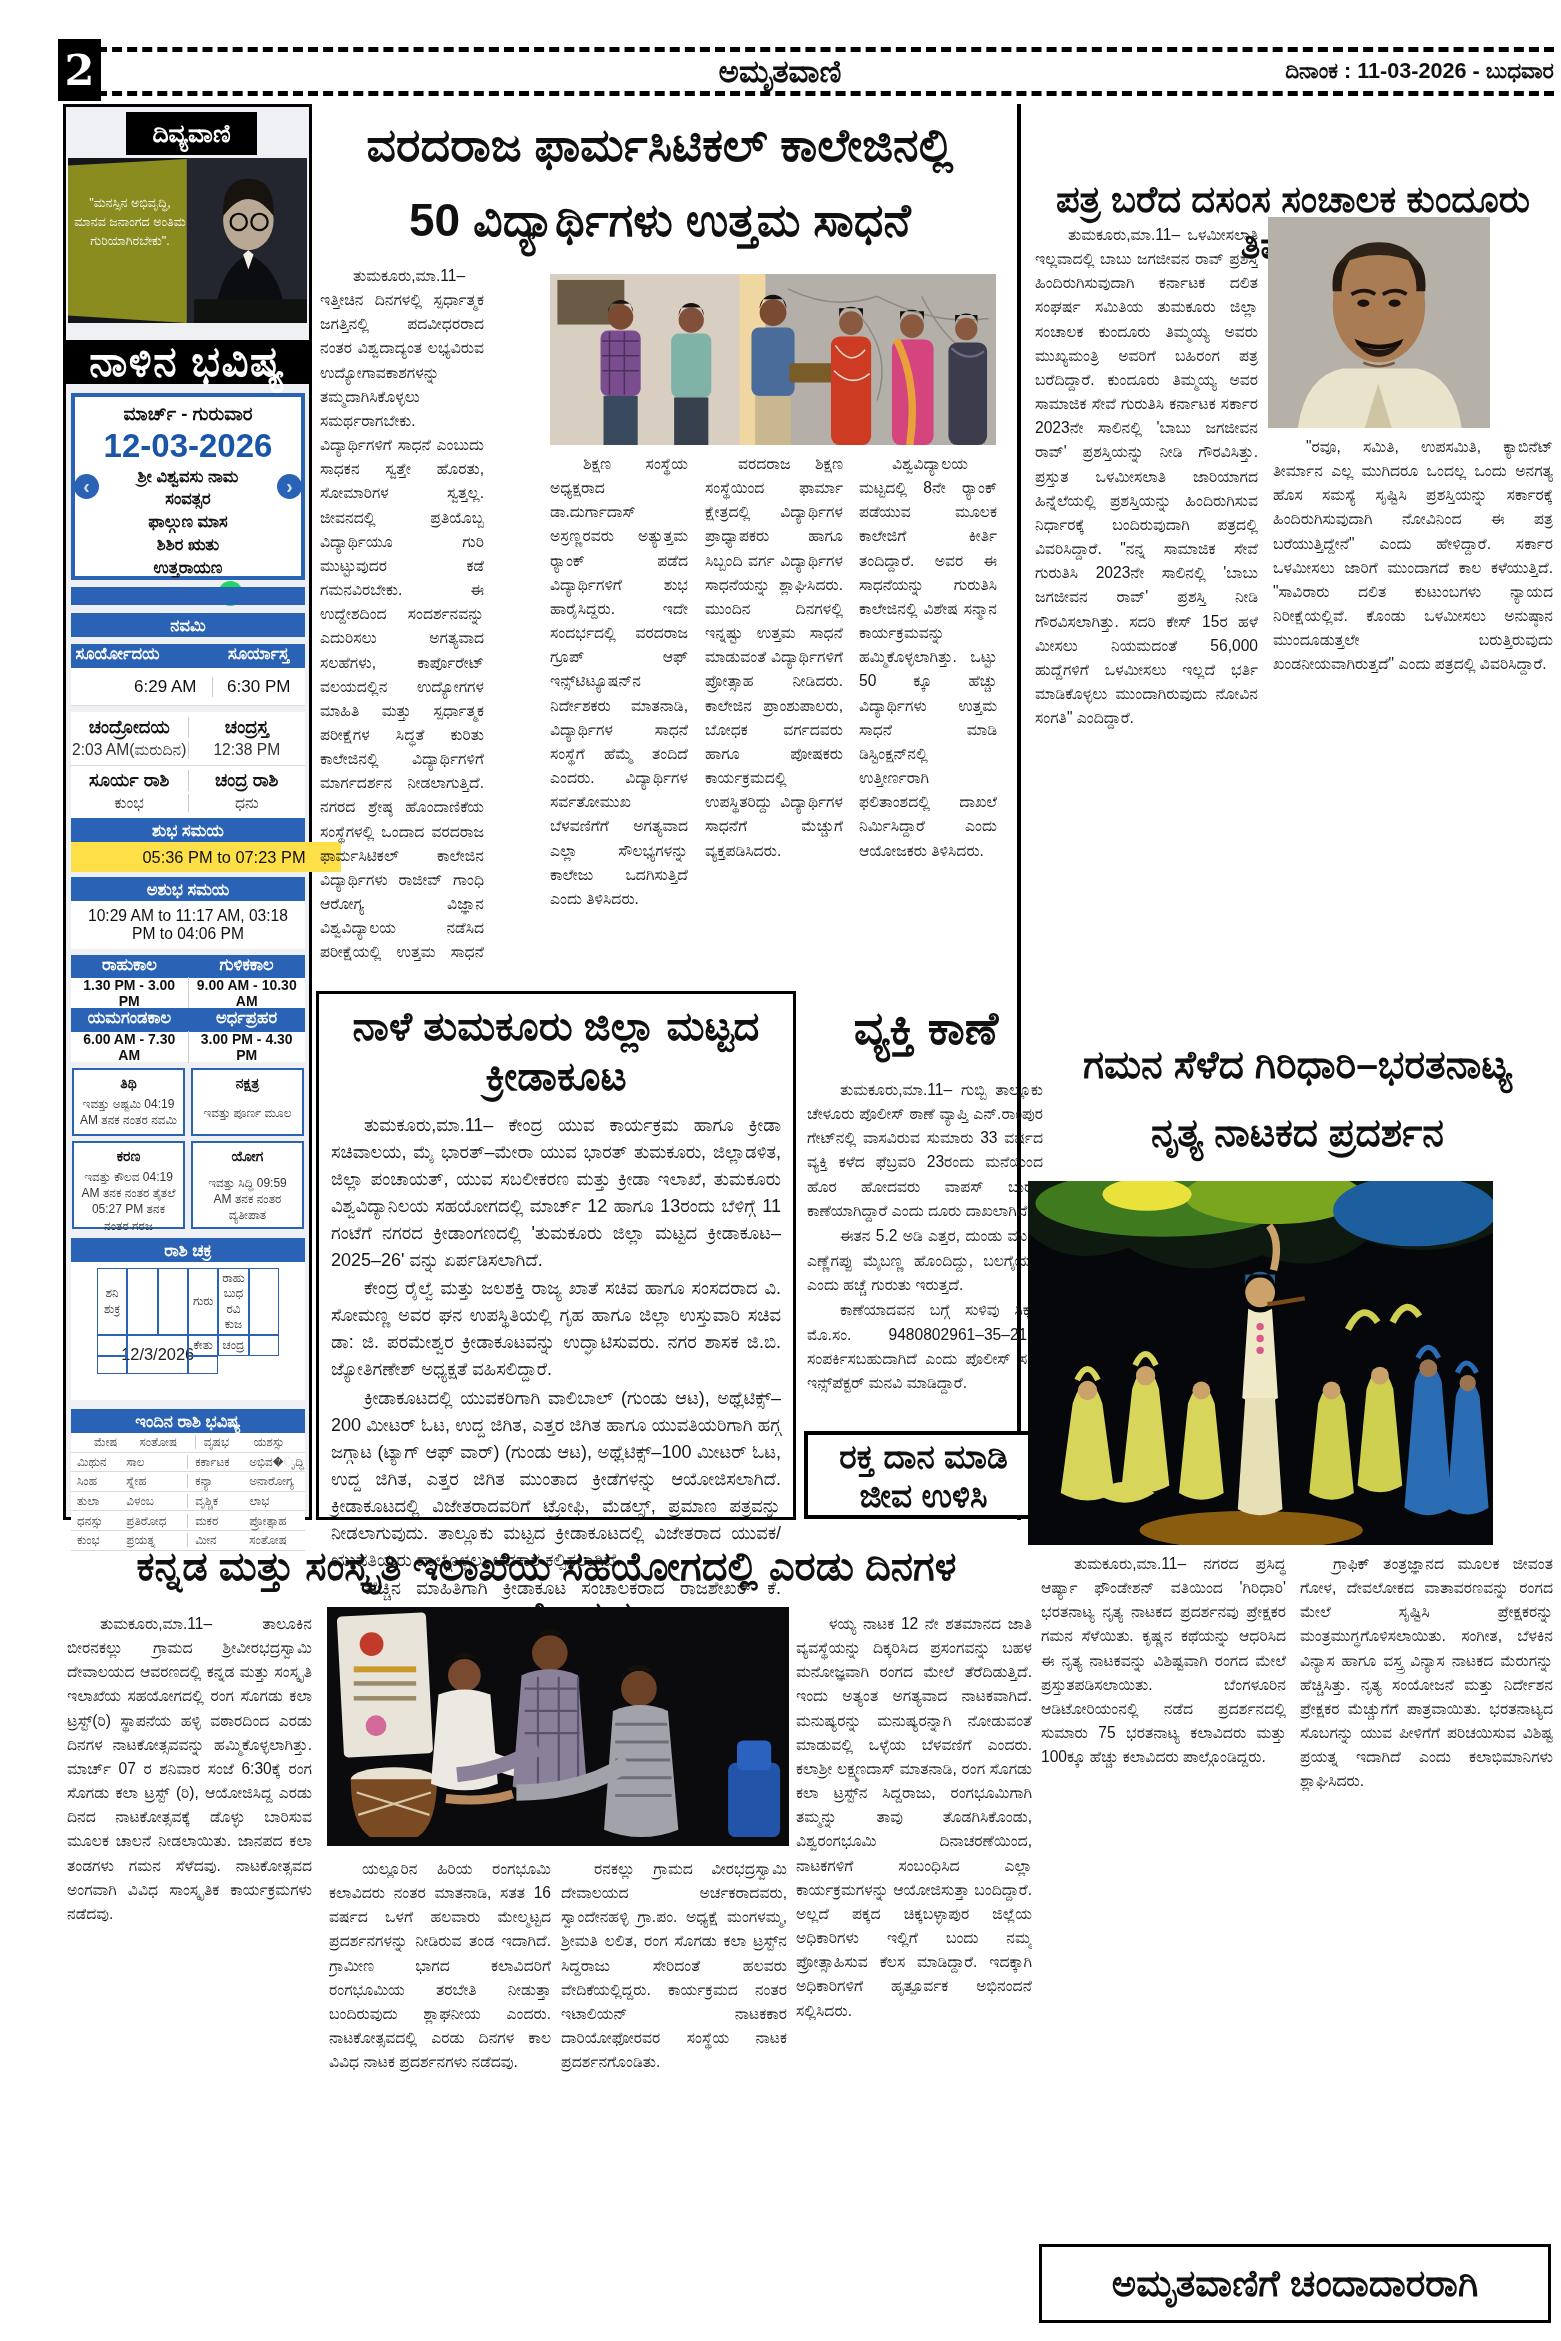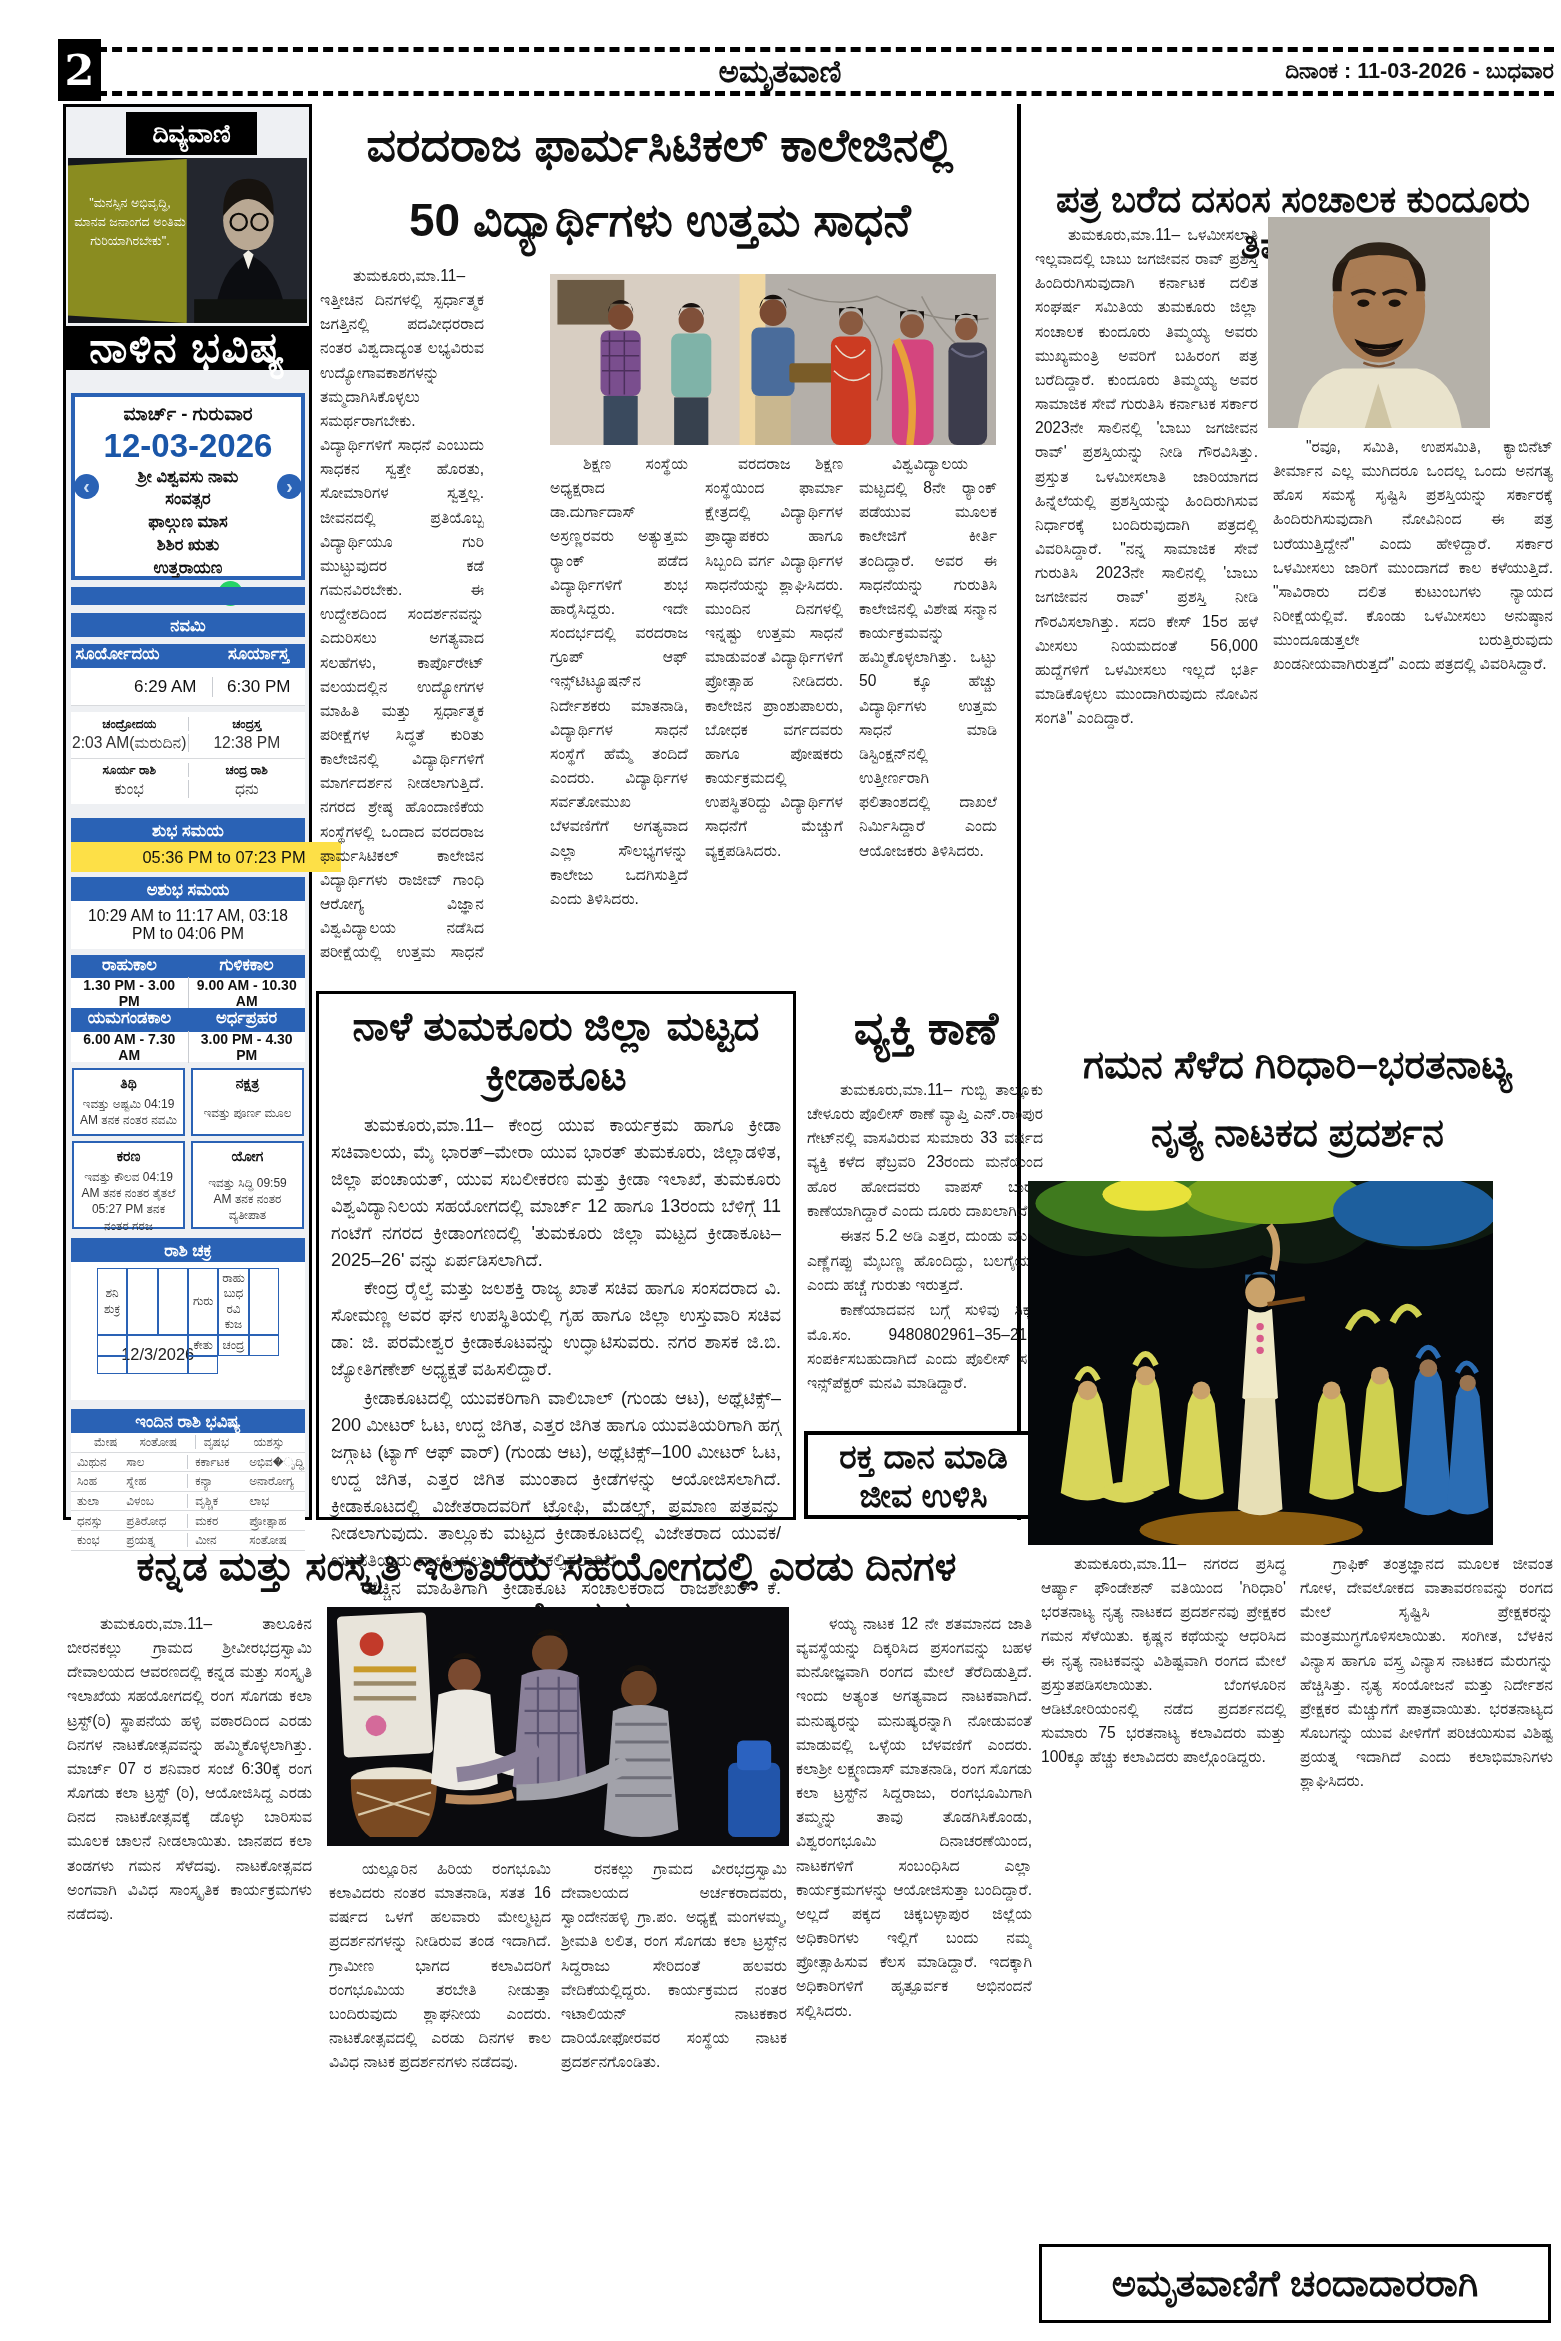--- a/index.html
+++ b/index.html
@@ -17,21 +17,21 @@
   .blackbox{background:#000;color:#fff;display:flex;align-items:center;justify-content:center;}
   .side-title{font-size:25px;font-weight:bold;}
   .horo-title{font-size:42px;font-weight:bold;letter-spacing:1.5px;}
   .bluecard{background:#fff;border:4.5px solid #2a62b5;}
   .bar{background:#2a62b5;color:#fff;display:flex;align-items:center;justify-content:center;
        font-size:16.4px;font-weight:bold;}
   .bar2{background:#2a62b5;color:#fff;display:flex;font-size:16.4px;font-weight:bold;}
   .bar2 > div{flex:1;text-align:center;}
   .wcell{background:#fff;display:flex;}
   .wcell > div{flex:1;text-align:center;}
-  .lbl{font-weight:bold;font-size:12px;}
+  .lbl{font-weight:bold;font-size:18px;}
   .val{font-size:15.6px;color:#333;}
   .pbox{background:#fff;border:2.2px solid #2a62b5;text-align:center;padding:4.5px 6px;box-sizing:border-box;}
   .pbox .h{font-weight:bold;font-size:14px;margin-bottom:4.5px;}
   .pbox .v{font-size:12px;color:#333;line-height:1.35;}
   .chakra{display:grid;grid-template-columns:repeat(6,1fr);grid-template-rows:repeat(4,1fr);
           background:#fff;}
   .chakra div{border:1.5px solid #2a62b5;font-size:12px;color:#333;display:flex;align-items:center;
           justify-content:center;text-align:center;line-height:1.3;padding:1.5px;}
   .chakra .ctr{grid-column:2/4;grid-row:2/4;font-size:16.4px;color:#222;}
   .bh-table{background:#fff;}
@@ -77,21 +77,21 @@
       <path d="M209,78 q34,-46 68,0 q2,-50 -34,-50 q-36,0 -34,50" fill="#17130f"></path>
       <circle cx="230" cy="86" r="11" fill="none" stroke="#0d0b08" stroke-width="3"></circle>
       <circle cx="258" cy="86" r="11" fill="none" stroke="#0d0b08" stroke-width="3"></circle>
       <path d="M196,222 q8,-76 47,-92 q44,16 52,92 Z" fill="#0c0d11"></path>
       <polygon points="236,130 243,150 250,130 243,124" fill="#f2efe6"></polygon>
       <rect x="170" y="190" width="152" height="32" fill="#10120f"></rect>
     </svg>
     <div class="quote-overlay" style="left:6px;top:36px;width:112px;">"ಮನಸ್ಸಿನ ಅಭಿವೃದ್ಧಿ, ಮಾನವ ಜನಾಂಗದ ಅಂತಿಮ ಗುರಿಯಾಗಿರಬೇಕು".</div>
   </div>
 
-  <div class="abs blackbox" style="left:66px;top:326px;width:243px;height:44px;">
+  <div class="abs blackbox" style="left:66px;top:340px;width:243px;height:44px;">
     <span class="horo-title">ನಾಳಿನ ಭವಿಷ್ಯ</span>
   </div>
 
   <div class="abs bluecard" style="left:71px;top:393px;width:234px;height:187px;box-sizing:border-box;text-align:center;">
     <div style="font-size:18.6px;font-weight:bold;margin-top:6px;">ಮಾರ್ಚ್ - ಗುರುವಾರ</div>
     <div class="datebig" style="font-size:33px;margin-top:1.5px;">12-03-2026</div>
     <div style="font-size:16.4px;font-weight:bold;line-height:1.4;">ಶ್ರೀ ವಿಶ್ವವಸು ನಾಮ</div>
     <div style="font-size:16.4px;font-weight:bold;line-height:1.4;">ಸಂವತ್ಸರ</div>
     <div style="font-size:16.4px;font-weight:bold;line-height:1.4;">ಫಾಲ್ಗುಣ ಮಾಸ</div>
     <div style="font-size:16.4px;font-weight:bold;line-height:1.4;">ಶಿಶಿರ ಋತು</div>

